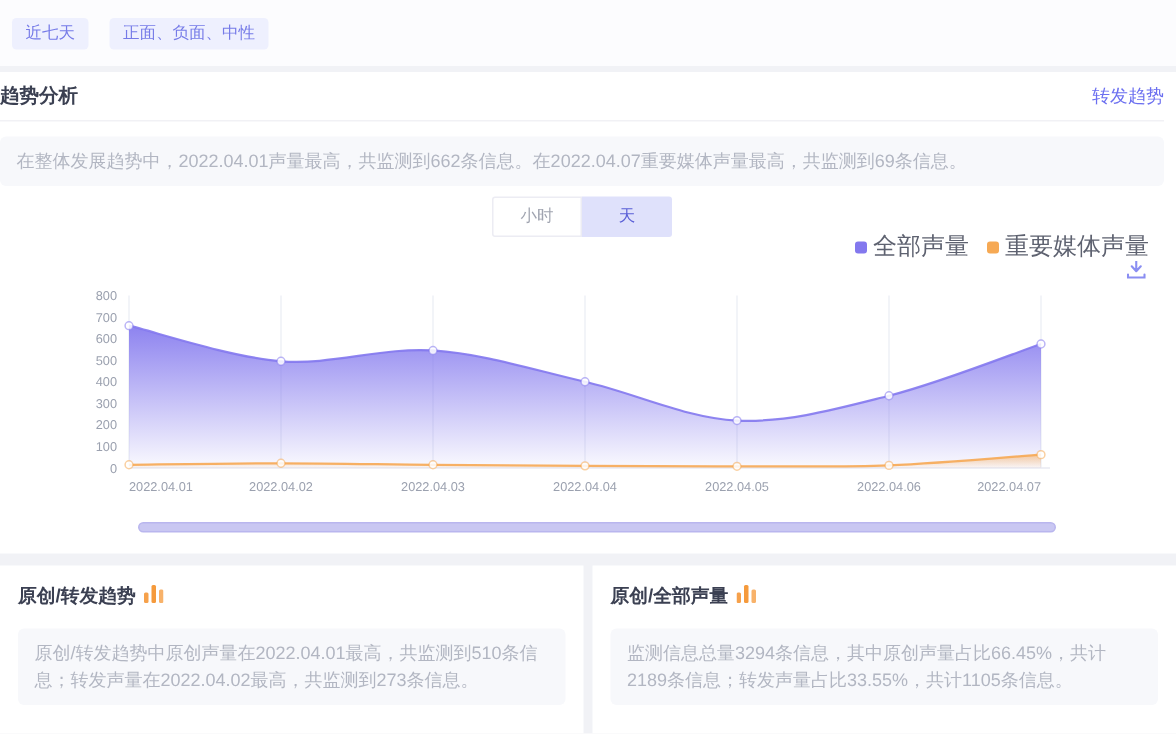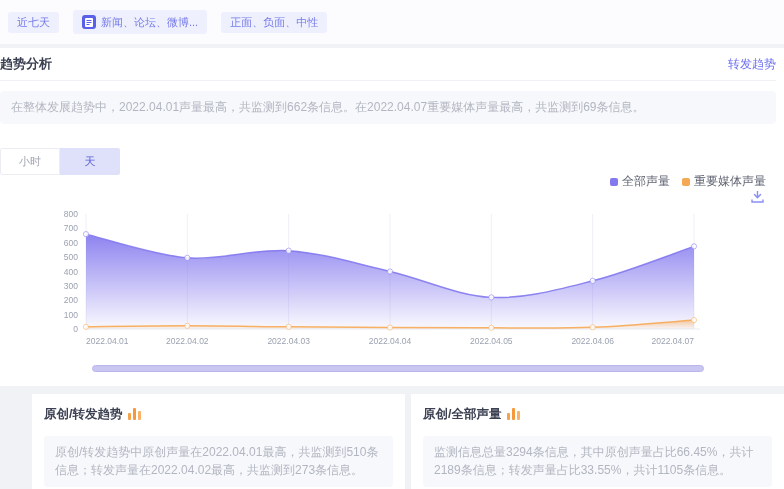--- a/index.html
+++ b/index.html
@@ -45,72 +45,61 @@
   .export-link { font-size: 12px; color: #6b6ff0; cursor: pointer; text-decoration: none; }
 
   .section-row { margin-top: 13px; display: flex; align-items: center; gap: 6px; }
   .section-title { font-size: 13px; font-weight: bold; color: #3b4052; }
 
   .desc-box {
     margin-top: 10px; background: #f7f8fb; border-radius: 4px;
     padding: 7px 11px; font-size: 12px; color: #b2b6c2; line-height: 1.55;
   }
 
-  .toggle-row { margin-top: 24px; display: flex; }
+  .toggle-row { margin-top: 7px; display: flex; justify-content: center; }
   .toggle { display: flex; }
   .tg {
     width: 60px; height: 27px; font-size: 11px; line-height: 25px; text-align: center;
     cursor: pointer; font-family: inherit; border: none;
   }
   .tg.plain { background: #ffffff; color: #a0a4b0; border: 1px solid #ececf3; border-radius: 2px 0 0 2px; }
   .tg.selected { background: #dfe1fb; color: #5a5fd7; border-radius: 0 2px 2px 0; }
 
   .legend-row {
     display: flex; justify-content: flex-end; align-items: center; gap: 12px;
     margin-top: 0px; height: 14px; padding-right: 10px;
   }
-  .legend-item { display: flex; align-items: center; gap: 4px; font-size: 12px; color: #5e6270; cursor: pointer; }
+  .legend-item { display: flex; align-items: center; gap: 4px; font-size: 16px; color: #5e6270; cursor: pointer; }
   .sw { width: 8px; height: 8px; border-radius: 2px; display: inline-block; }
   .dl-row { display: flex; justify-content: flex-end; padding-right: 12px; height: 14px; margin-top: 2px; }
   .dl-row svg { cursor: pointer; }
 
   #trend-chart { display: block; margin-top: 2px; }
 
   .datazoom {
     margin: 8px 0 0 92px; width: 612px; height: 7px;
     background: #c9c7f2; border-radius: 4px; cursor: pointer;
     border: 1px solid #b9b6ee;
   }
 
   
-  .bottom-row { display: flex; gap: 6px; margin-top: 8px; flex: 1 1 auto; min-height: 0; padding-left: 32px; }
+  .bottom-row { display: flex; gap: 6px; margin-top: 8px; flex: 1 1 auto; min-height: 0; }
   .sub-card { flex: 1 1 0; background: #ffffff; padding: 12px 12px; overflow: hidden; }
   .sub-title-row { display: flex; align-items: center; gap: 6px; }
   .sub-title { font-size: 12.5px; font-weight: bold; color: #3b4052; }
   .sub-card .desc-box { margin-top: 12px; }
 </style>
 </head>
 <body>
 
 <div class="page">
 
   <div class="topbar">
     <div class="chip">
       <span>近七天</span>
-    </div>
-    <div class="chip">
-      <span class="chip-icon">
-        <svg width="8" height="9" viewBox="0 0 8 9">
-            <rect x="0" y="0" width="8" height="9" rx="1" fill="#ffffff"></rect>
-            <rect x="1.5" y="2" width="5" height="1" fill="#5a60e8"></rect>
-            <rect x="1.5" y="4" width="5" height="1" fill="#5a60e8"></rect>
-            <rect x="1.5" y="6" width="3" height="1" fill="#5a60e8"></rect>
-          </svg>
-      </span>
-      <span>新闻、论坛、微博...</span>
     </div>
     <div class="chip">
       <span>正面、负面、中性</span>
     </div>
   </div>
 
   <div class="main-card">
     <div class="card-header">
       <div class="card-title">趋势分析</div>
       <a class="export-link">转发趋势</a>

